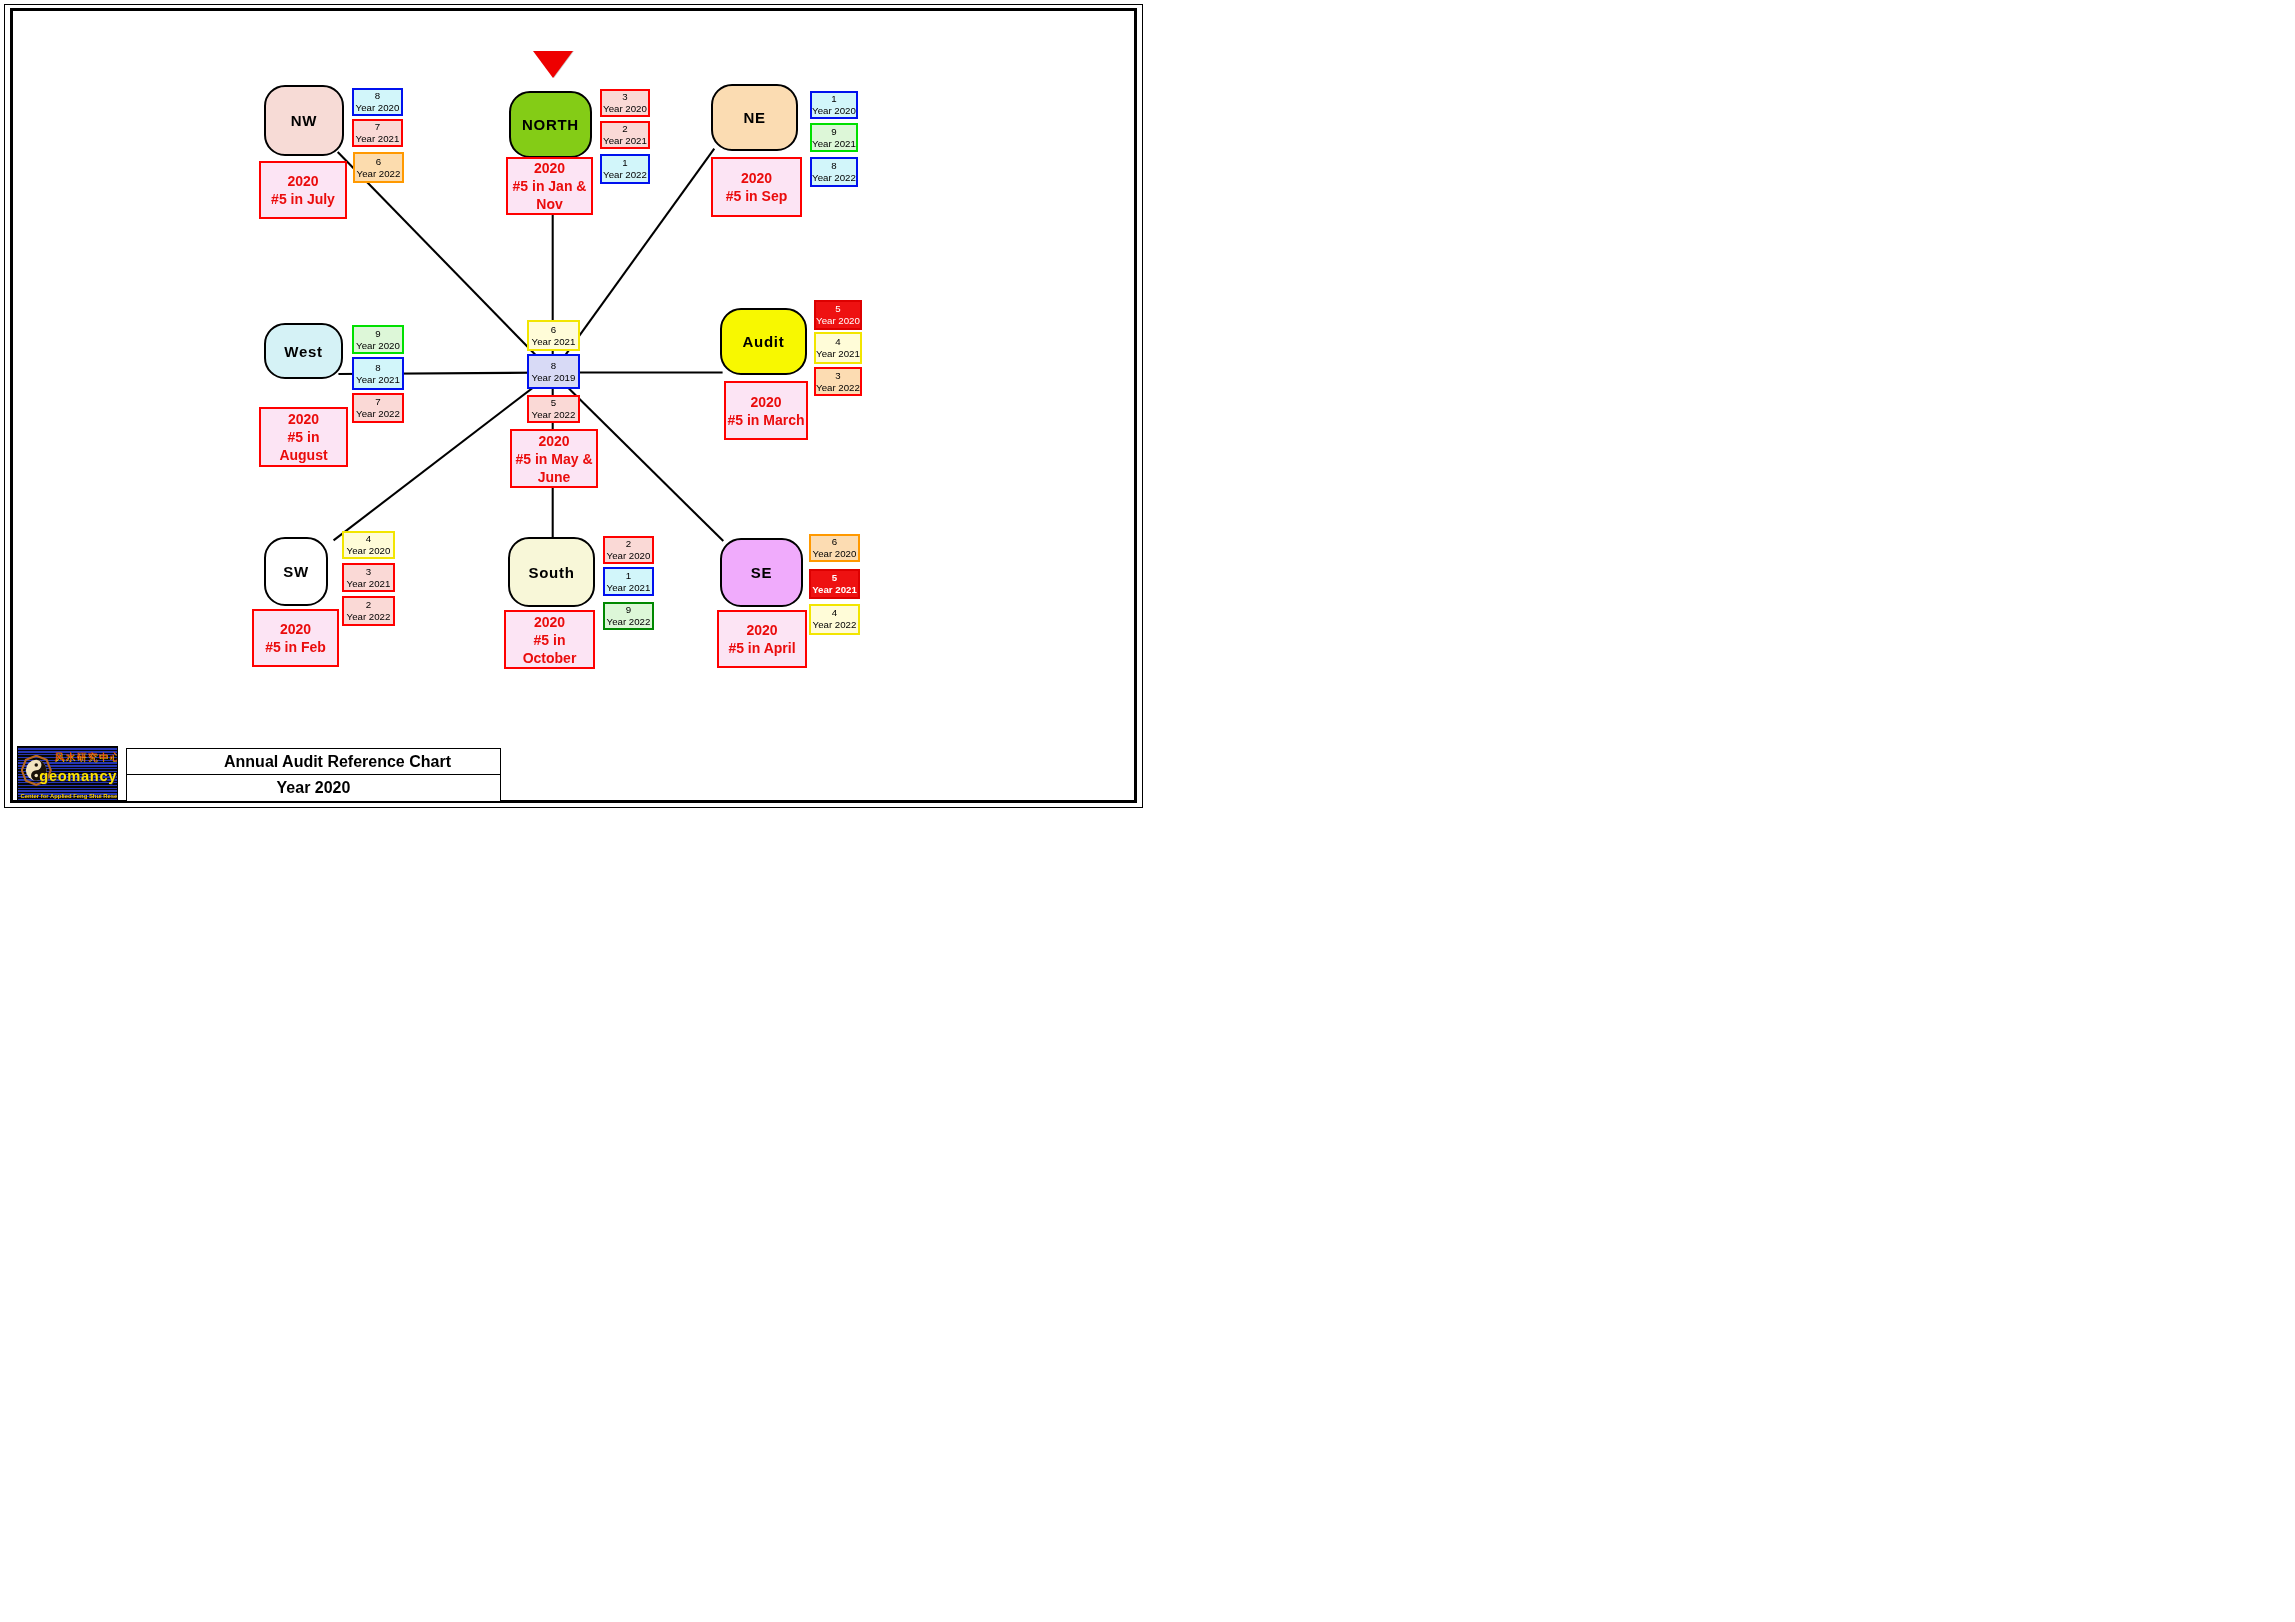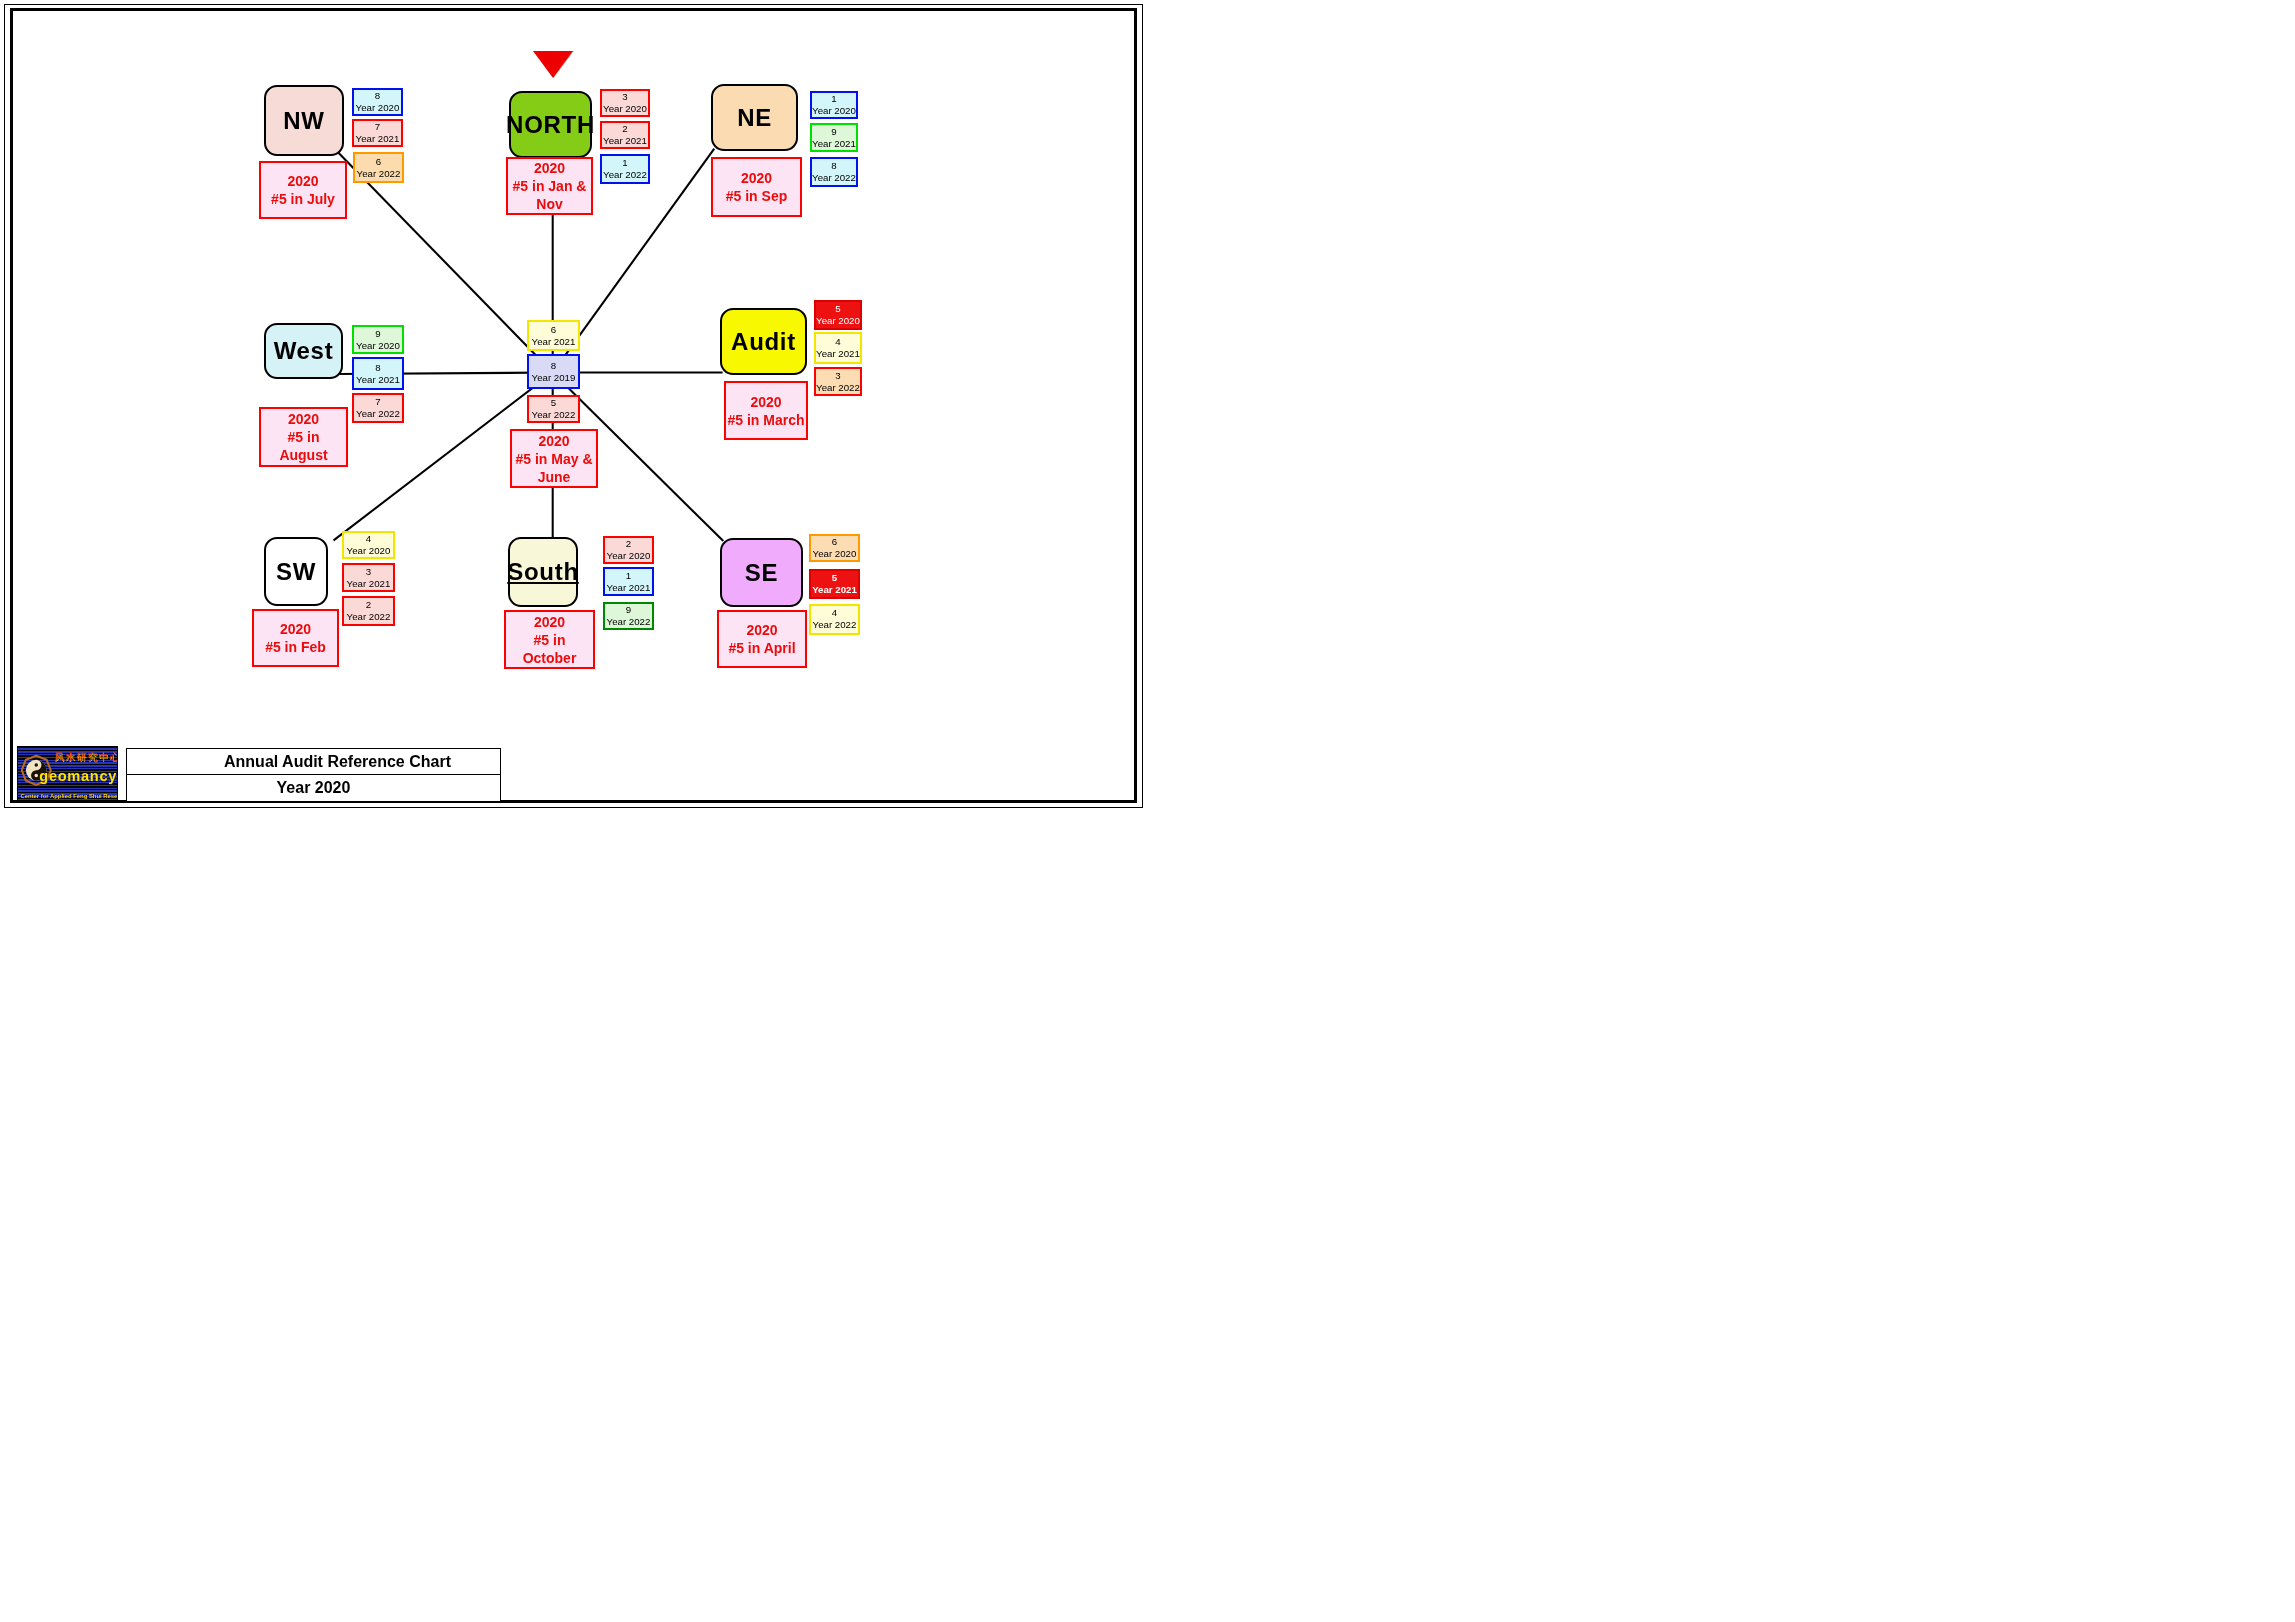--- a/index.html
+++ b/index.html
@@ -4,23 +4,23 @@
 <style>
   html,body{margin:0;padding:0;}
   body{
     width:1147px;height:811px;position:relative;background:#ffffff;
     font-family:"Liberation Sans", sans-serif;overflow:hidden;
   }
   .frame-outer{position:absolute;left:4.2px;top:3.5px;right:4.2px;bottom:3.5px;border:1.4px solid #000;}
   .frame-inner{position:absolute;left:9.7px;top:8.3px;right:9.7px;bottom:8.3px;border:3.5px solid #000;}
   .lines{position:absolute;left:0;top:0;width:1147px;height:811px;}
   .dir{
-    position:absolute;box-sizing:border-box;border:2.1px solid #000;border-radius:13px;
+    position:absolute;box-sizing:border-box;border:2.1px solid #000;border-radius:21px;
     display:flex;align-items:center;justify-content:center;
-    font-weight:bold;font-size:24px;color:#000;background:#fff;letter-spacing:0.7px;
+    font-weight:bold;font-size:15px;color:#000;background:#fff;letter-spacing:0.7px;
   }
   .yb{
     position:absolute;box-sizing:border-box;border:2.1px solid #000;
     display:flex;flex-direction:column;align-items:center;justify-content:center;
     text-align:center;font-size:9.7px;line-height:11.8px;color:#000;background:#fff;
   }
   .mb{
     position:absolute;box-sizing:border-box;border:2.8px solid #ff0000;background:#fce4f4;
     color:#ea0c0c;font-weight:bold;font-size:14px;line-height:18px;
     display:flex;align-items:center;justify-content:center;text-align:center;white-space:pre-line;
@@ -187,21 +187,21 @@
   <div>3</div>
   <div>Year 2021</div>
 </div>
 <div class="yb" style="left: 342px; top: 596px; width: 53px; height: 30px; background-color: rgb(250, 217, 214); border-color: rgb(255, 0, 0); color: rgb(0, 0, 0);">
   <div>2</div>
   <div>Year 2022</div>
 </div>
 <div class="mb" style="left:252px;top:609px;width:87px;height:58px;">2020
 #5 in Feb</div>
 
-<div class="dir" style="left: 508px; top: 537px; width: 70px; height: 70px; background-color: rgb(248, 247, 216); text-decoration: underline;">
+<div class="dir" style="left: 508px; top: 537px; width: 87px; height: 70px; background-color: rgb(248, 247, 216);">
   <span>South</span>
 </div>
 <div class="yb" style="left: 603px; top: 536px; width: 51px; height: 28.4px; background-color: rgb(250, 217, 214); border-color: rgb(255, 0, 0); color: rgb(0, 0, 0);">
   <div>2</div>
   <div>Year 2020</div>
 </div>
 <div class="yb" style="left: 603px; top: 567px; width: 51px; height: 29px; background-color: rgb(210, 246, 250); border-color: rgb(0, 17, 238); color: rgb(0, 0, 0);">
   <div>1</div>
   <div>Year 2021</div>
 </div>

